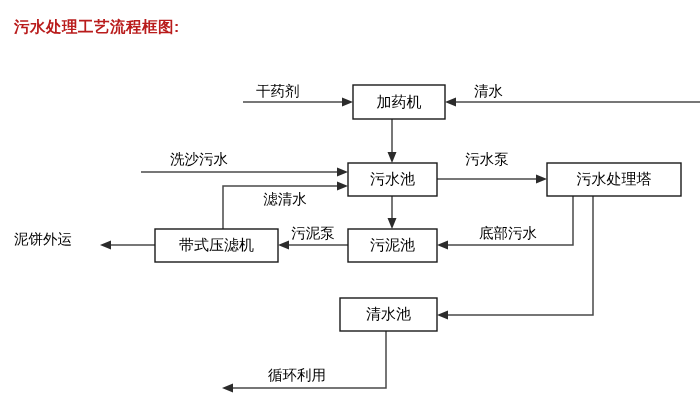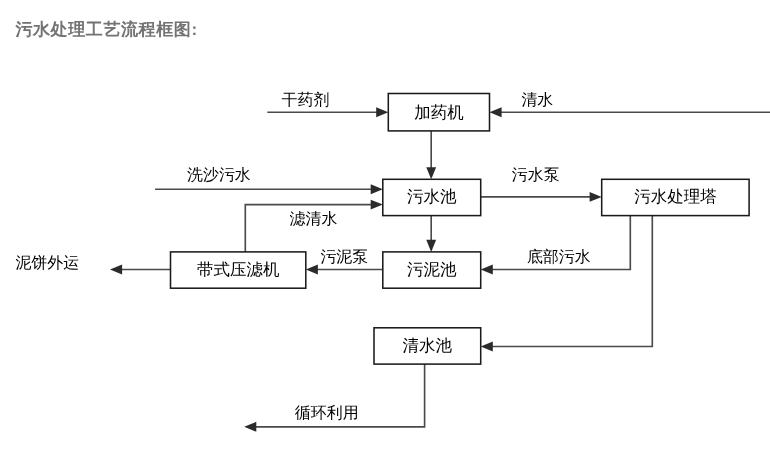--- a/index.html
+++ b/index.html
@@ -20,21 +20,21 @@
     top: 0;
     width: 700px;
     height: 420px;
   }
   .page-title {
     position: absolute;
     left: 14px;
     top: 17px;
     font-size: 15.5px;
     font-weight: bold;
-    color: #737373;
+    color: #b91c1c;
     letter-spacing: 0.5px;
     white-space: nowrap;
   }
   svg.flow-canvas {
     position: absolute;
     left: 0;
     top: 0;
     width: 700px;
     height: 420px;
   }

